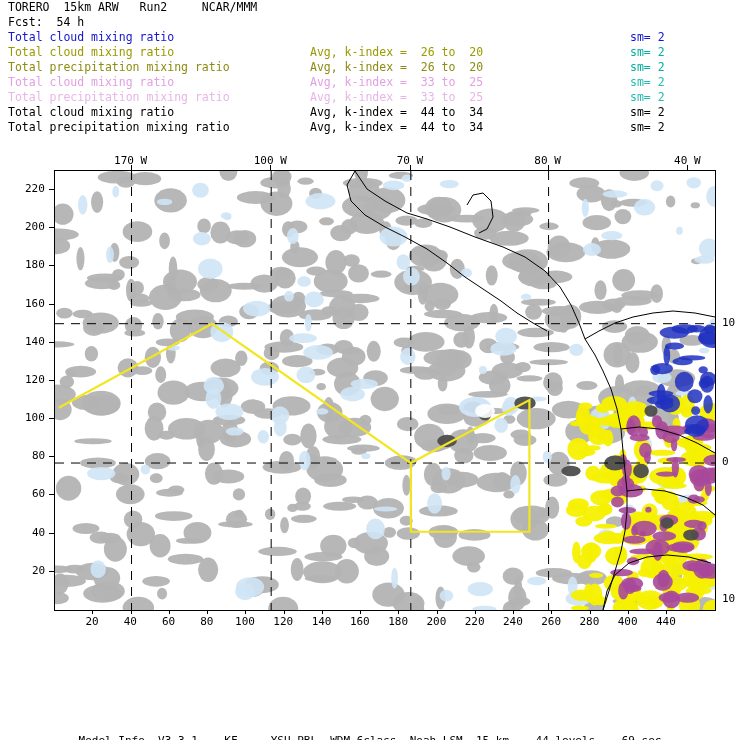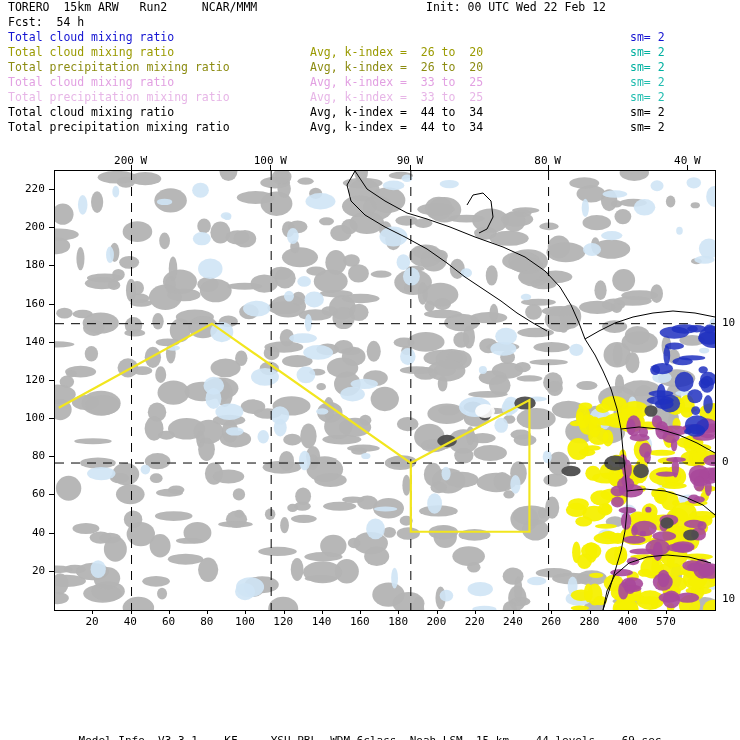--- a/index.html
+++ b/index.html
@@ -47,21 +47,20 @@
     color:#000;
   }
 </style>
 </head>
 <body>
 
 <div class="header">
 
   <div class="hdr-row">
     <span class="hdr-cell c-title" style="left:8px;top:0;">TORERO  15km ARW   Run2     NCAR/MMM</span>
-    <span class="hdr-cell c-title" style="left:426px;top:0;">Init: 00 UTC Wed 22 Feb 12</span>
   </div>
 
   <div class="hdr-row">
     <span class="hdr-cell c-title" style="left:8px;top:0;">Fcst:  54 h</span>
   </div>
 
   <div class="hdr-row">
     <span class="hdr-cell" style="left:8px;top:0;color:#1414d2;">Total cloud mixing ratio</span>
     <span class="hdr-cell" style="left:630px;top:0;color:#1414d2;">sm= 2</span>
   </div>
@@ -99,25 +98,25 @@
   <div class="hdr-row">
     <span class="hdr-cell c-black" style="left:8px;top:0;">Total precipitation mixing ratio</span>
     <span class="hdr-cell c-black" style="left:310px;top:0;">Avg, k-index =  44 to  34</span>
     <span class="hdr-cell c-black" style="left:630px;top:0;">sm= 2</span>
   </div>
 </div>
 
 <div class="plot-wrap">
 
   <div id="top-ticks">
-      <span class="ax-lab" style="left: 106.022px; top: -16px;">200 W</span>
+      <span class="ax-lab" style="left: 106.022px; top: -16px;">170 W</span>
       <div class="tick" style="left: 122.522px; top: -5px; width: 1px; height: 5px;"></div>
       <span class="ax-lab" style="left: 245.674px; top: -16px;">100 W</span>
       <div class="tick" style="left: 262.174px; top: -5px; width: 1px; height: 5px;"></div>
-      <span class="ax-lab" style="left: 388.626px; top: -16px;">90 W</span>
+      <span class="ax-lab" style="left: 388.626px; top: -16px;">70 W</span>
       <div class="tick" style="left: 401.826px; top: -5px; width: 1px; height: 5px;"></div>
       <span class="ax-lab" style="left: 526.365px; top: -16px;">80 W</span>
       <div class="tick" style="left: 539.565px; top: -5px; width: 1px; height: 5px;"></div>
       <span class="ax-lab" style="left: 666.017px; top: -16px;">40 W</span>
       <div class="tick" style="left: 679.217px; top: -5px; width: 1px; height: 5px;"></div>
     </div>
 
   <div id="left-ticks">
       <span class="ax-lab" style="left: 24px; top: 393.826px;">20</span>
       <div class="tick" style="left: 41px; top: 400.826px; width: 5px; height: 1px;"></div>
@@ -173,21 +172,21 @@
       <span class="ax-lab" style="left: 456.67px; top: 445px;">220</span>
       <div class="tick" style="left: 466.87px; top: 439px; width: 1px; height: 5px;"></div>
       <span class="ax-lab" style="left: 494.93px; top: 445px; text-align: center;">240</span>
       <div class="tick" style="left: 505.13px; top: 439px; width: 1px; height: 5px;"></div>
       <span class="ax-lab" style="left: 533.191px; top: 445px;">260</span>
       <div class="tick" style="left: 543.391px; top: 439px; width: 1px; height: 5px;"></div>
       <span class="ax-lab" style="left: 571.452px; top: 445px;">280</span>
       <div class="tick" style="left: 581.652px; top: 439px; width: 1px; height: 5px;"></div>
       <span class="ax-lab" style="left: 609.713px; top: 445px;">400</span>
       <div class="tick" style="left: 619.913px; top: 439px; width: 1px; height: 5px;"></div>
-      <span class="ax-lab" style="left: 647.974px; top: 445px;">570</span>
+      <span class="ax-lab" style="left: 647.974px; top: 445px;">440</span>
       <div class="tick" style="left: 658.174px; top: 439px; width: 1px; height: 5px;"></div>
     </div>
 
   <div class="plot-frame">
     <svg class="map-canvas" id="map-svg" viewBox="0 0 660 439" preserveAspectRatio="none">
       <defs>
         <clipPath id="clipbox">
             <rect x="0" y="0" width="660" height="439"></rect>
           </clipPath>
       </defs>

